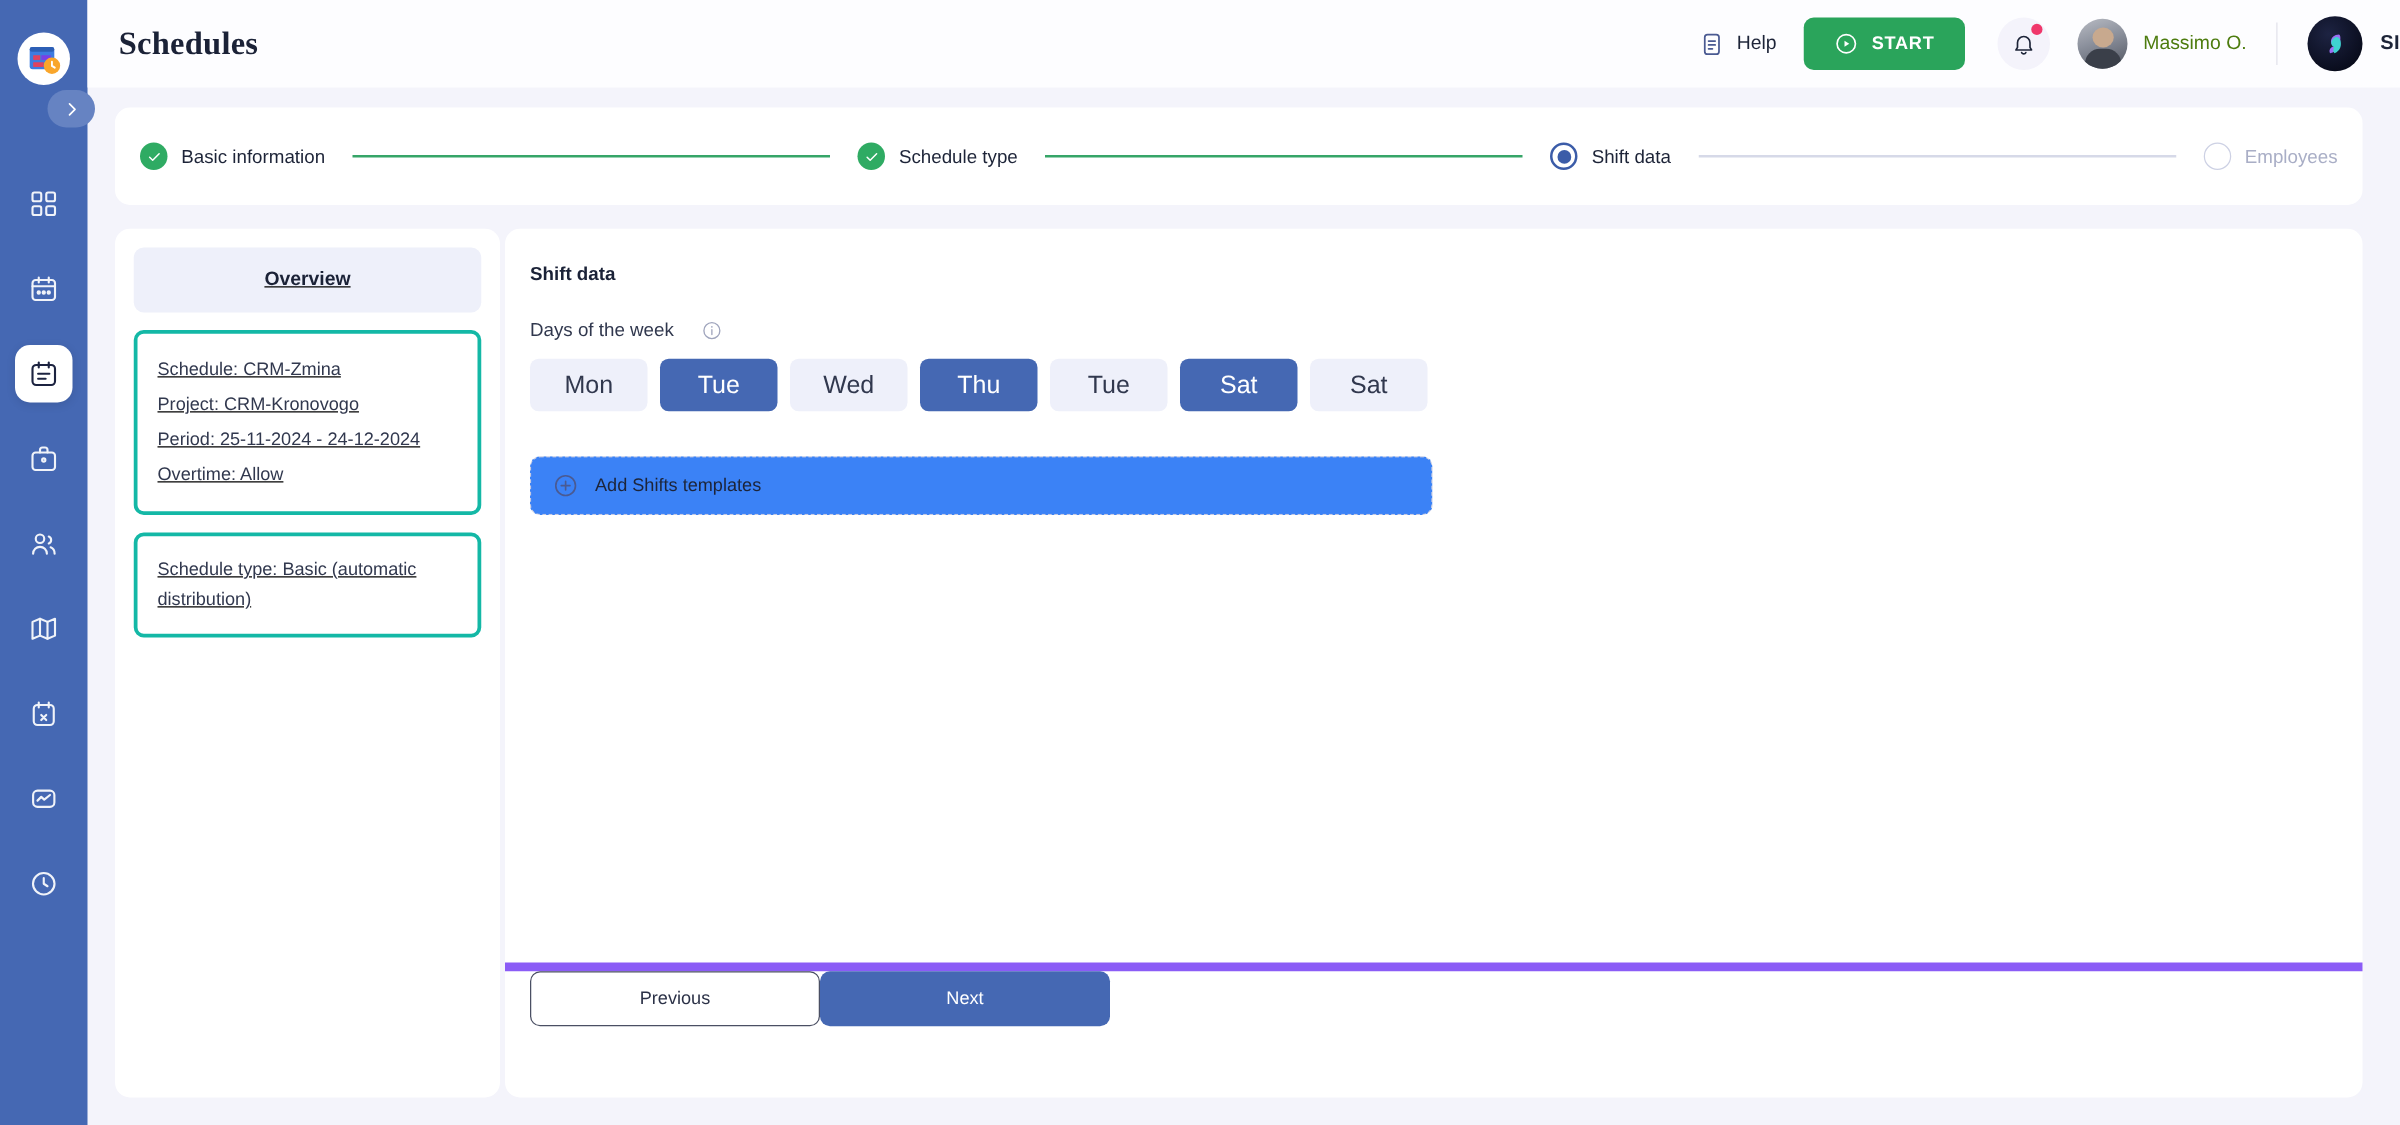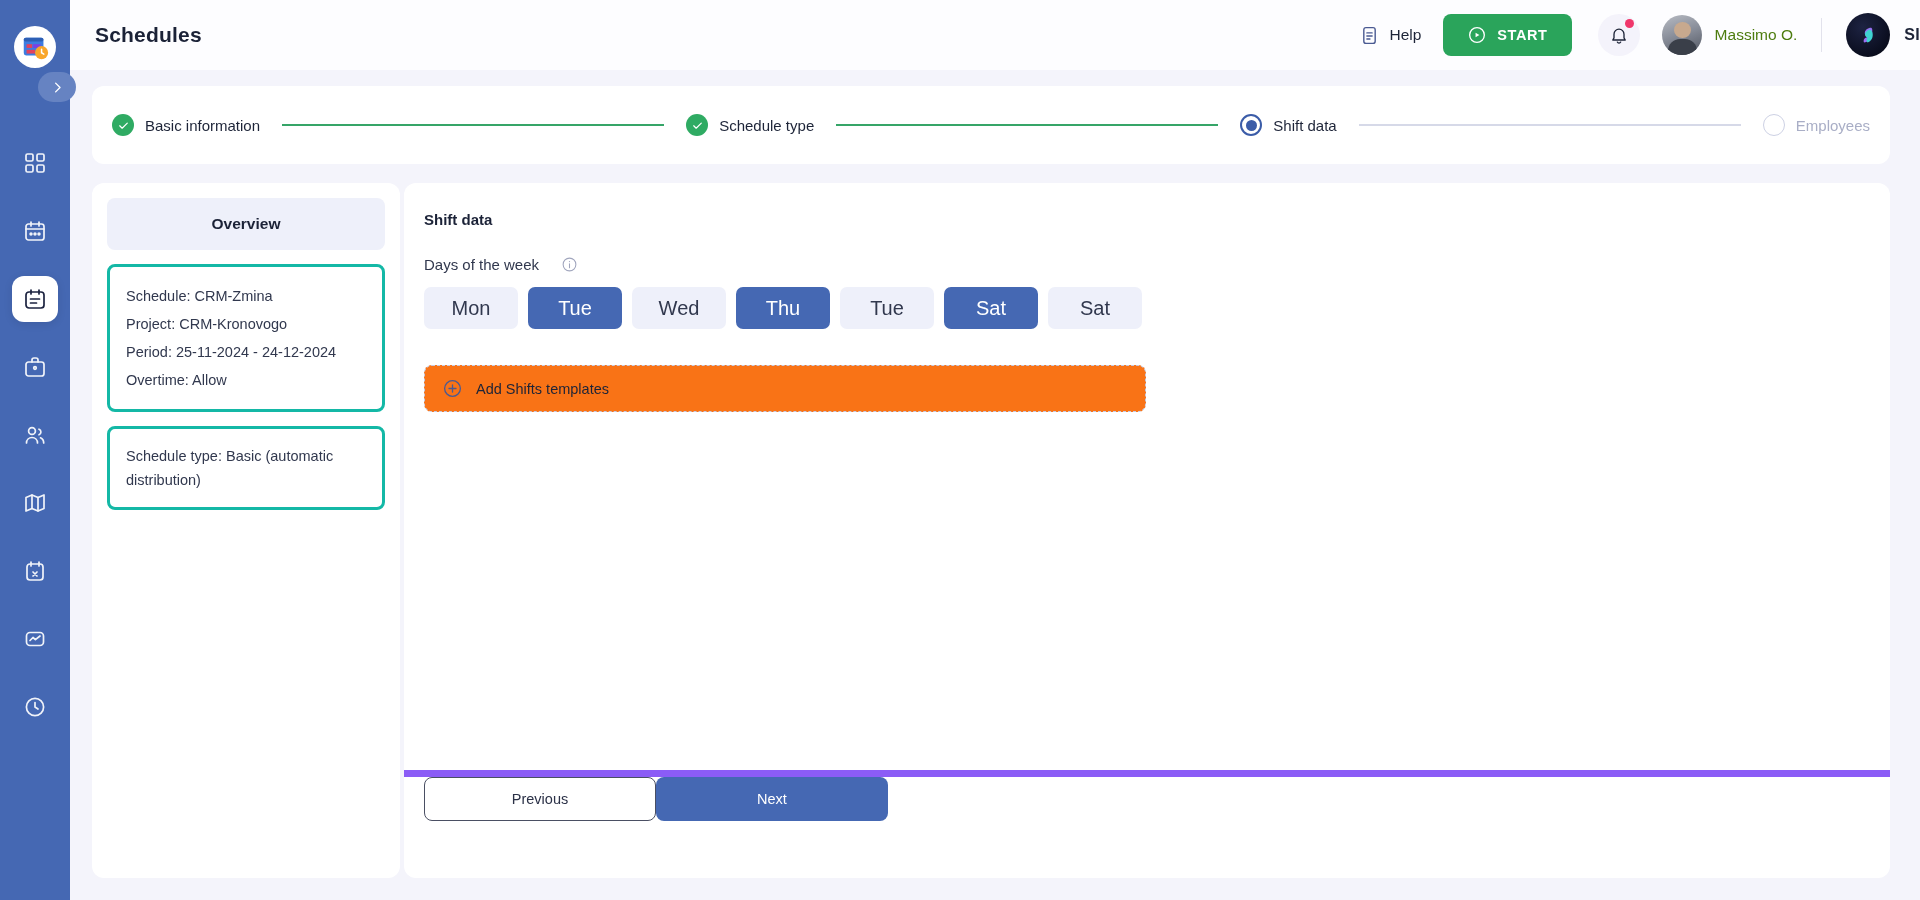--- a/index.html
+++ b/index.html
@@ -46,22 +46,23 @@
   .collapse-toggle svg { width: 15px; height: 15px; stroke: #ffffff; fill:none;
                          stroke-width: 2.2; stroke-linecap: round; stroke-linejoin: round; }
 
   
   .topbar {
     position: absolute; left: 70px; top: 0; right: 0; height: 70px;
     background: #fdfdff;
     display: flex; align-items: center;
   }
   .page-title {
-    margin-left: 25px; font-size: 21px; font-weight: bold; color: #1b2237;
+    margin-left: 25px; font-size: 26px; font-weight: bold; color: #1b2237;
     letter-spacing: .2px;
+    font-family: Liberation Serif, serif;
   }
   .topbar-right { margin-left: auto; display: flex; align-items: center; padding-right: 0; }
   .help-btn {
     display: flex; align-items: center; gap: 9px; cursor: pointer;
     margin-right: 22px;
   }
   .help-btn svg { width: 21px; height: 21px; stroke: #4a5a92; fill: none; stroke-width: 1.6;
                   stroke-linecap: round; stroke-linejoin: round; }
   .help-btn span { font-size: 15.5px; color: #1d2438; }
   .start-btn {
@@ -120,21 +121,21 @@
   .step-circle.current i { width: 11px; height: 11px; border-radius: 50%; background: #3b5ca8; display:block; }
   .step-circle.todo { border: 1.7px solid #cdd1e4; background: #fff; }
   .step-label { font-size: 15px; color: #1d2438; white-space: nowrap; }
   .step-label.muted { color: #a9aec6; }
   .step-line { flex: 1; height: 1.6px; margin: 0 22px; background: #d6d9e8; }
   .step-line.green { background: #36a568; }
 
   
   .overview-panel {
     position: absolute; left: 92px; top: 183px; width: 308px; height: 695px;
-    background: #fff; border-radius: 12px; padding: 15px;
+    background: #fff; border-radius: 12px; padding: 15px; text-decoration: underline;
   }
   .overview-head {
     height: 52px; border-radius: 8px; background: #eef0fa;
     display: flex; align-items: center; justify-content: center;
     font-size: 15.5px; font-weight: bold; color: #1b2237; cursor: pointer;
   }
   .overview-box {
     margin-top: 14px; border: 3px solid #14b8a6; border-radius: 8px;
     padding: 15px 16px;
   }
@@ -156,21 +157,21 @@
   .days-row { display: flex; gap: 10px; margin-top: 14px; }
   .day-btn {
     width: 94px; height: 42px; border-radius: 7px;
     display: flex; align-items: center; justify-content: center;
     font-size: 20px; color: #31384e; background: #eef0fa; cursor: pointer;
     border: none; font-family: Liberation Sans, sans-serif; text-align: center;
   }
   .day-btn.selected { background: #4568b3; color: #fff; }
   .add-templates {
     margin-top: 36px; height: 47px; width: 722px;
-    border: 1.4px dashed #c6cbe2; border-radius: 8px; background: #f97316;
+    border: 1.4px dashed #c6cbe2; border-radius: 8px; background: #3b82f6;
     display: flex; align-items: center; padding-left: 17px; gap: 13px; cursor: pointer;
   }
   .add-templates svg { width: 21px; height: 21px; stroke: #4a5a92; fill: none; stroke-width: 1.5; }
   .add-templates span { font-size: 14.5px; color: #1d2438; }
 
   .main-footer {
     height: 108px; border-top: 7px solid #8b5cf6;
     display: flex; align-items: flex-start; padding-left: 20px; 
   }
   .btn-prev {

